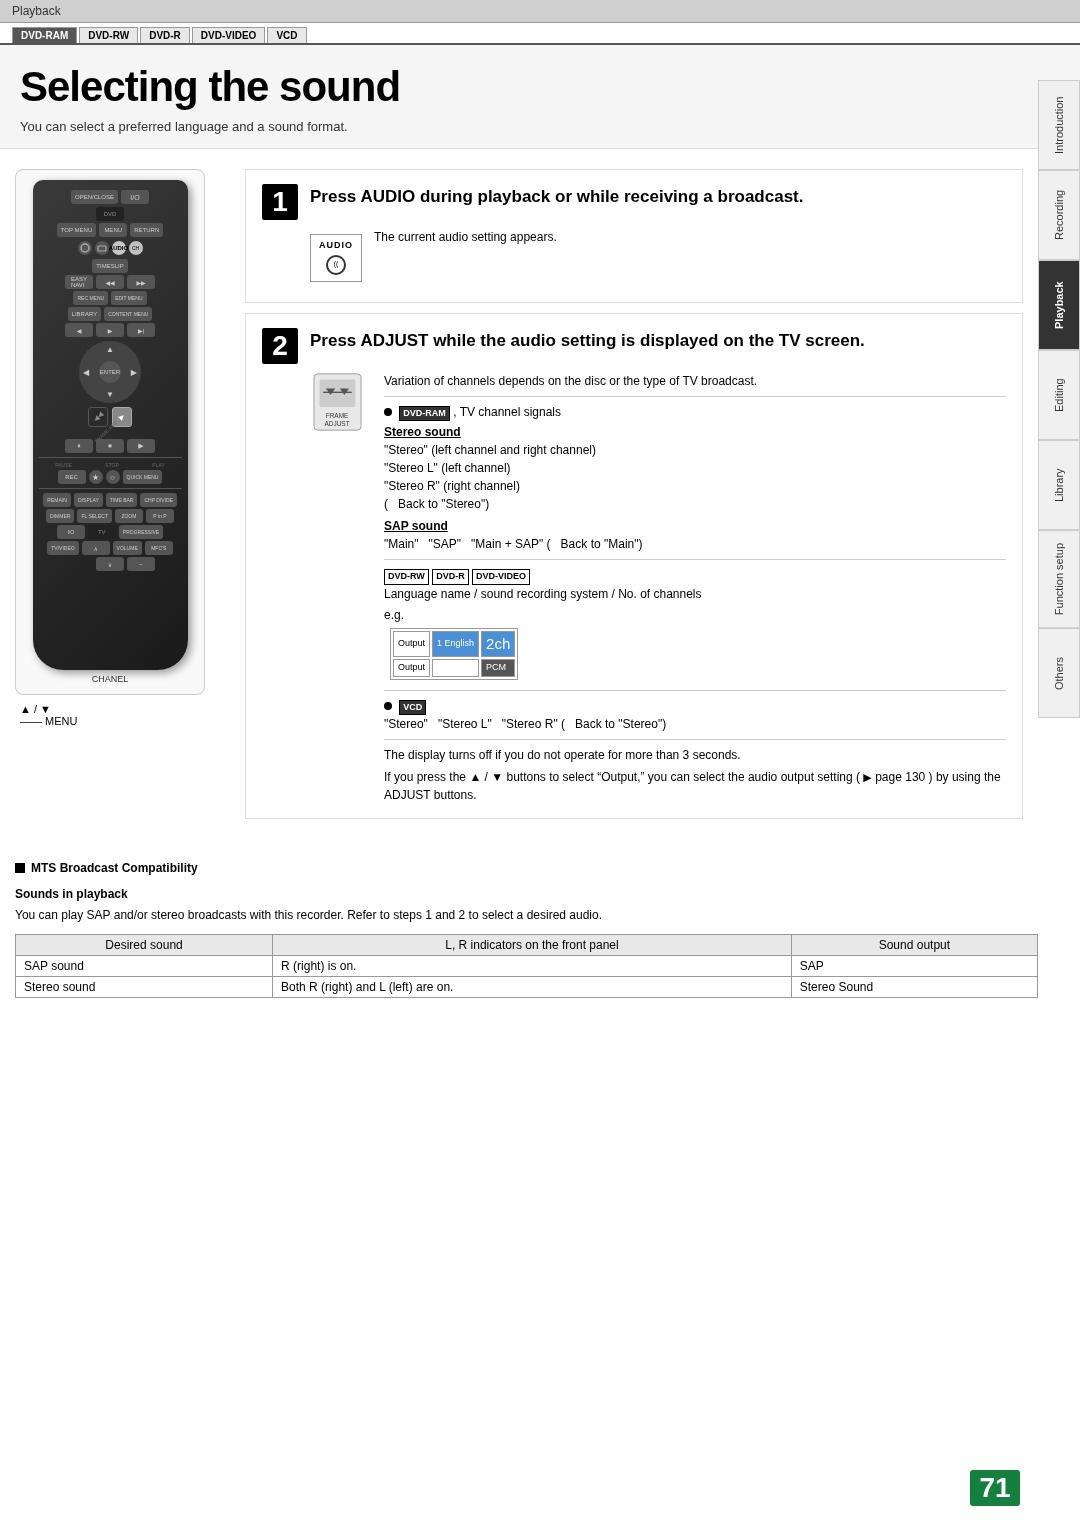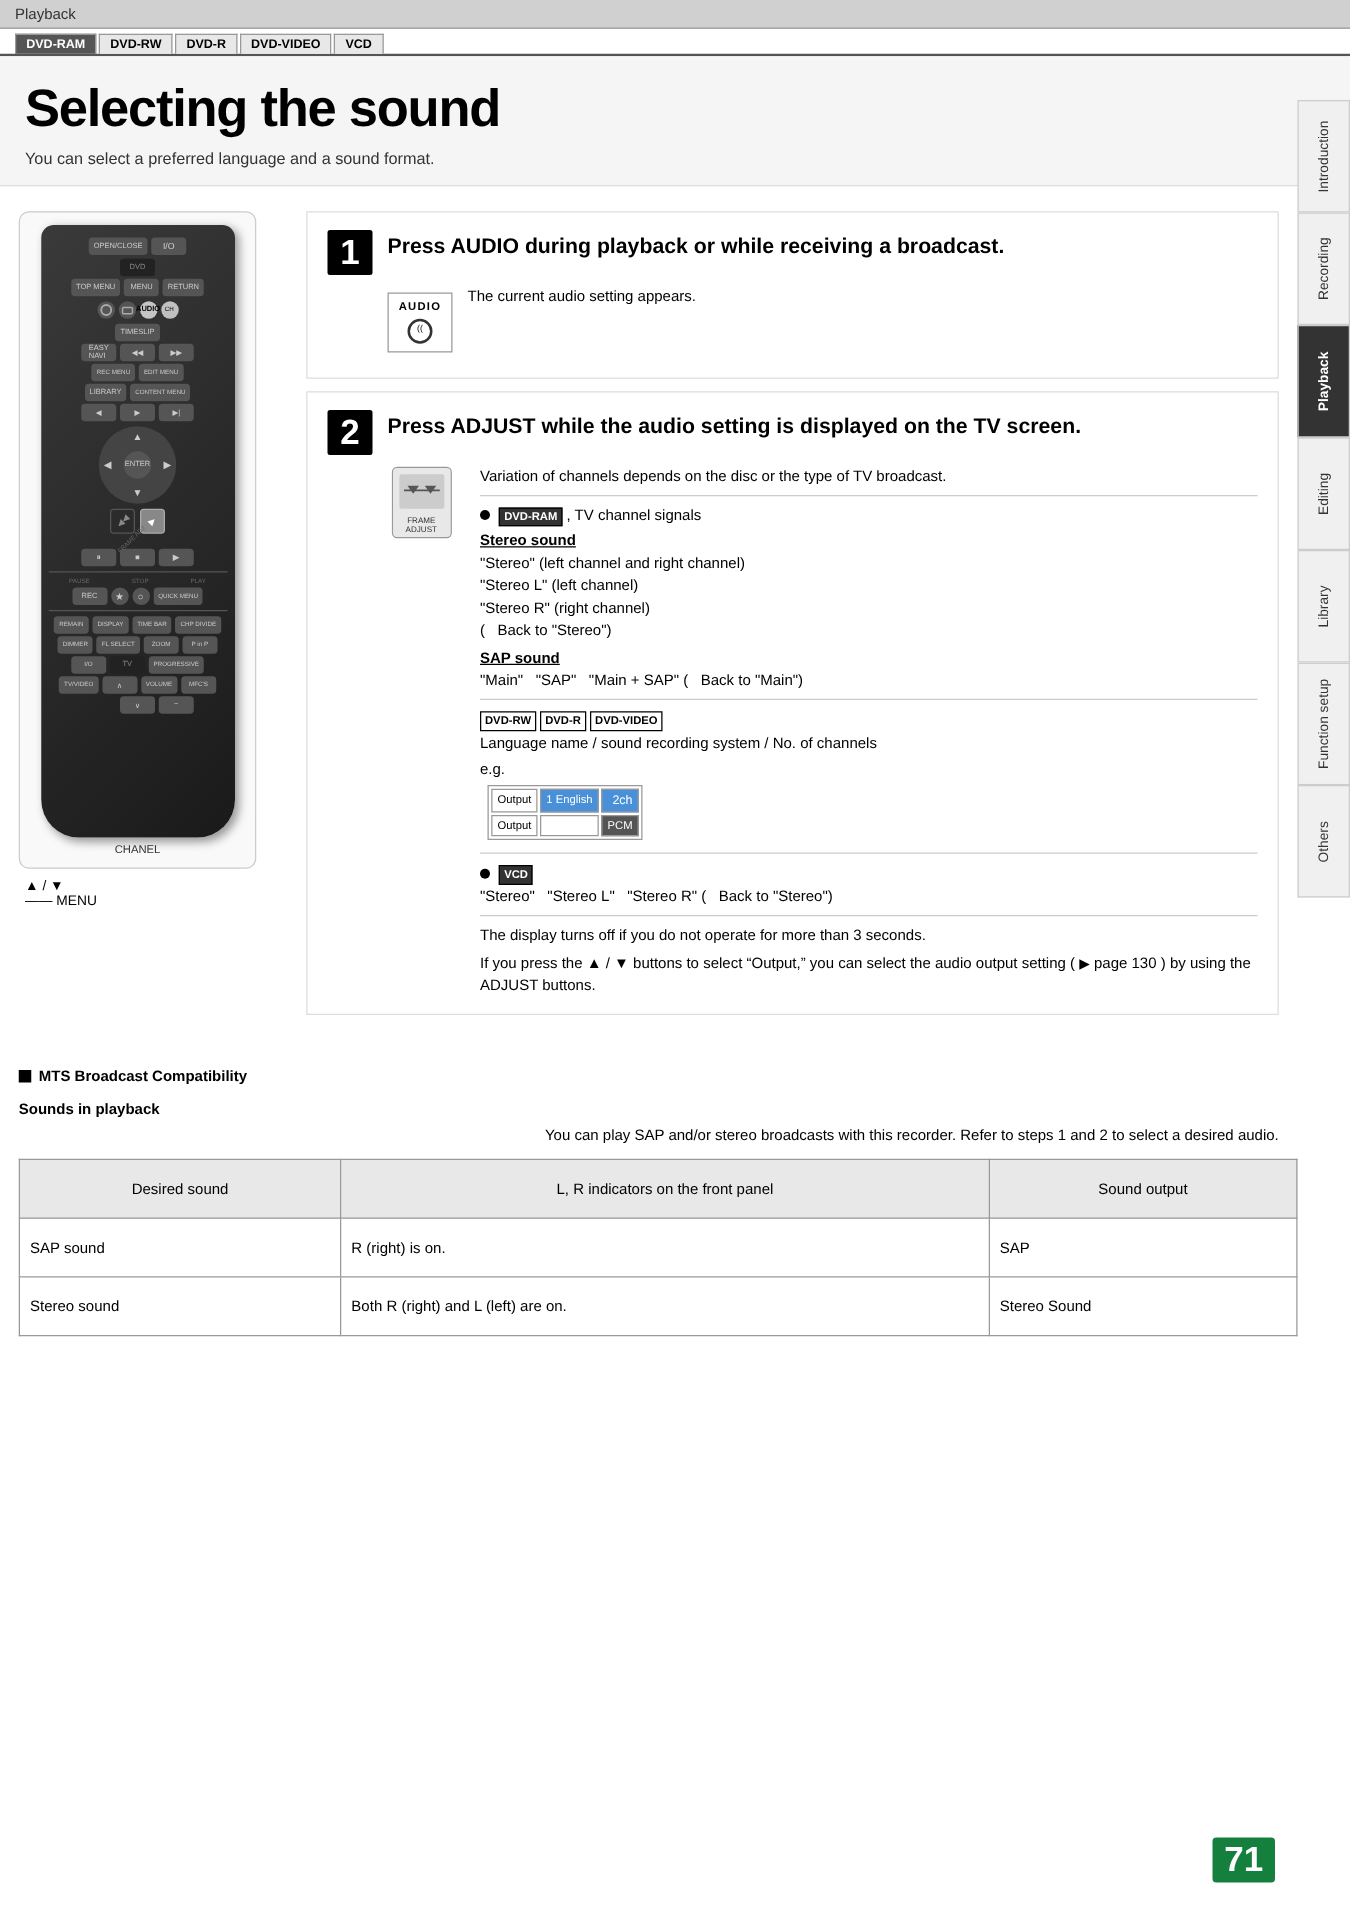--- a/index.html
+++ b/index.html
@@ -237,21 +237,20 @@
       background: #555;
       color: #fff;
     }
 
     
     .bottom-notes {
       margin: 10px 15px;
       margin-right: 57px;
       font-size: 12px;
       line-height: 1.5;
-      text-align: right;
     }
     .note-section {
       margin-bottom: 8px;
     }
     .note-title {
       font-size: 12px;
       font-weight: bold;
       margin-bottom: 3px;
       display: flex;
       align-items: center;
@@ -267,21 +266,21 @@
 
     
     .bottom-table {
       width: calc(100% - 57px);
       margin: 8px 15px;
       border-collapse: collapse;
       font-size: 12px;
     }
     .bottom-table th, .bottom-table td {
       border: 1px solid #999;
-      padding: 16px 8px;
+      padding: 3px 8px;
     }
     .bottom-table th {
       background: #e8e8e8;
       font-weight: normal;
     }
 
     
     .page-number {
       position: absolute;
       bottom: 20px;
@@ -639,21 +638,21 @@
               <span class="fmt-box">DVD-VIDEO</span>
             </p>
             <p>Language name / sound recording system / No. of channels</p>
             <p style="margin-top:3px;">
               <span>e.g.</span>
               </p><table class="sound-table-mini" style="display:inline-table;margin-left:6px;vertical-align:middle;">
                 <tbody>
                   <tr>
                   <td style="font-size:9px;">Output</td>
                   <td class="sound-cell-highlight" style="font-size:9px;">1 English</td>
-                  <td class="sound-cell-highlight" style="font-size:10px;text-align:right;">2ch</td>
+                  <td class="sound-cell-highlight" style="font-size:15px;">2ch</td>
                 </tr>
                 <tr>
                   <td style="font-size:9px;">Output</td>
                   <td></td>
                   <td class="sound-cell-pcm" style="font-size:9px;">PCM</td>
                 </tr>
               </tbody></table>
             <p></p>
 
             <hr class="divider-line">

